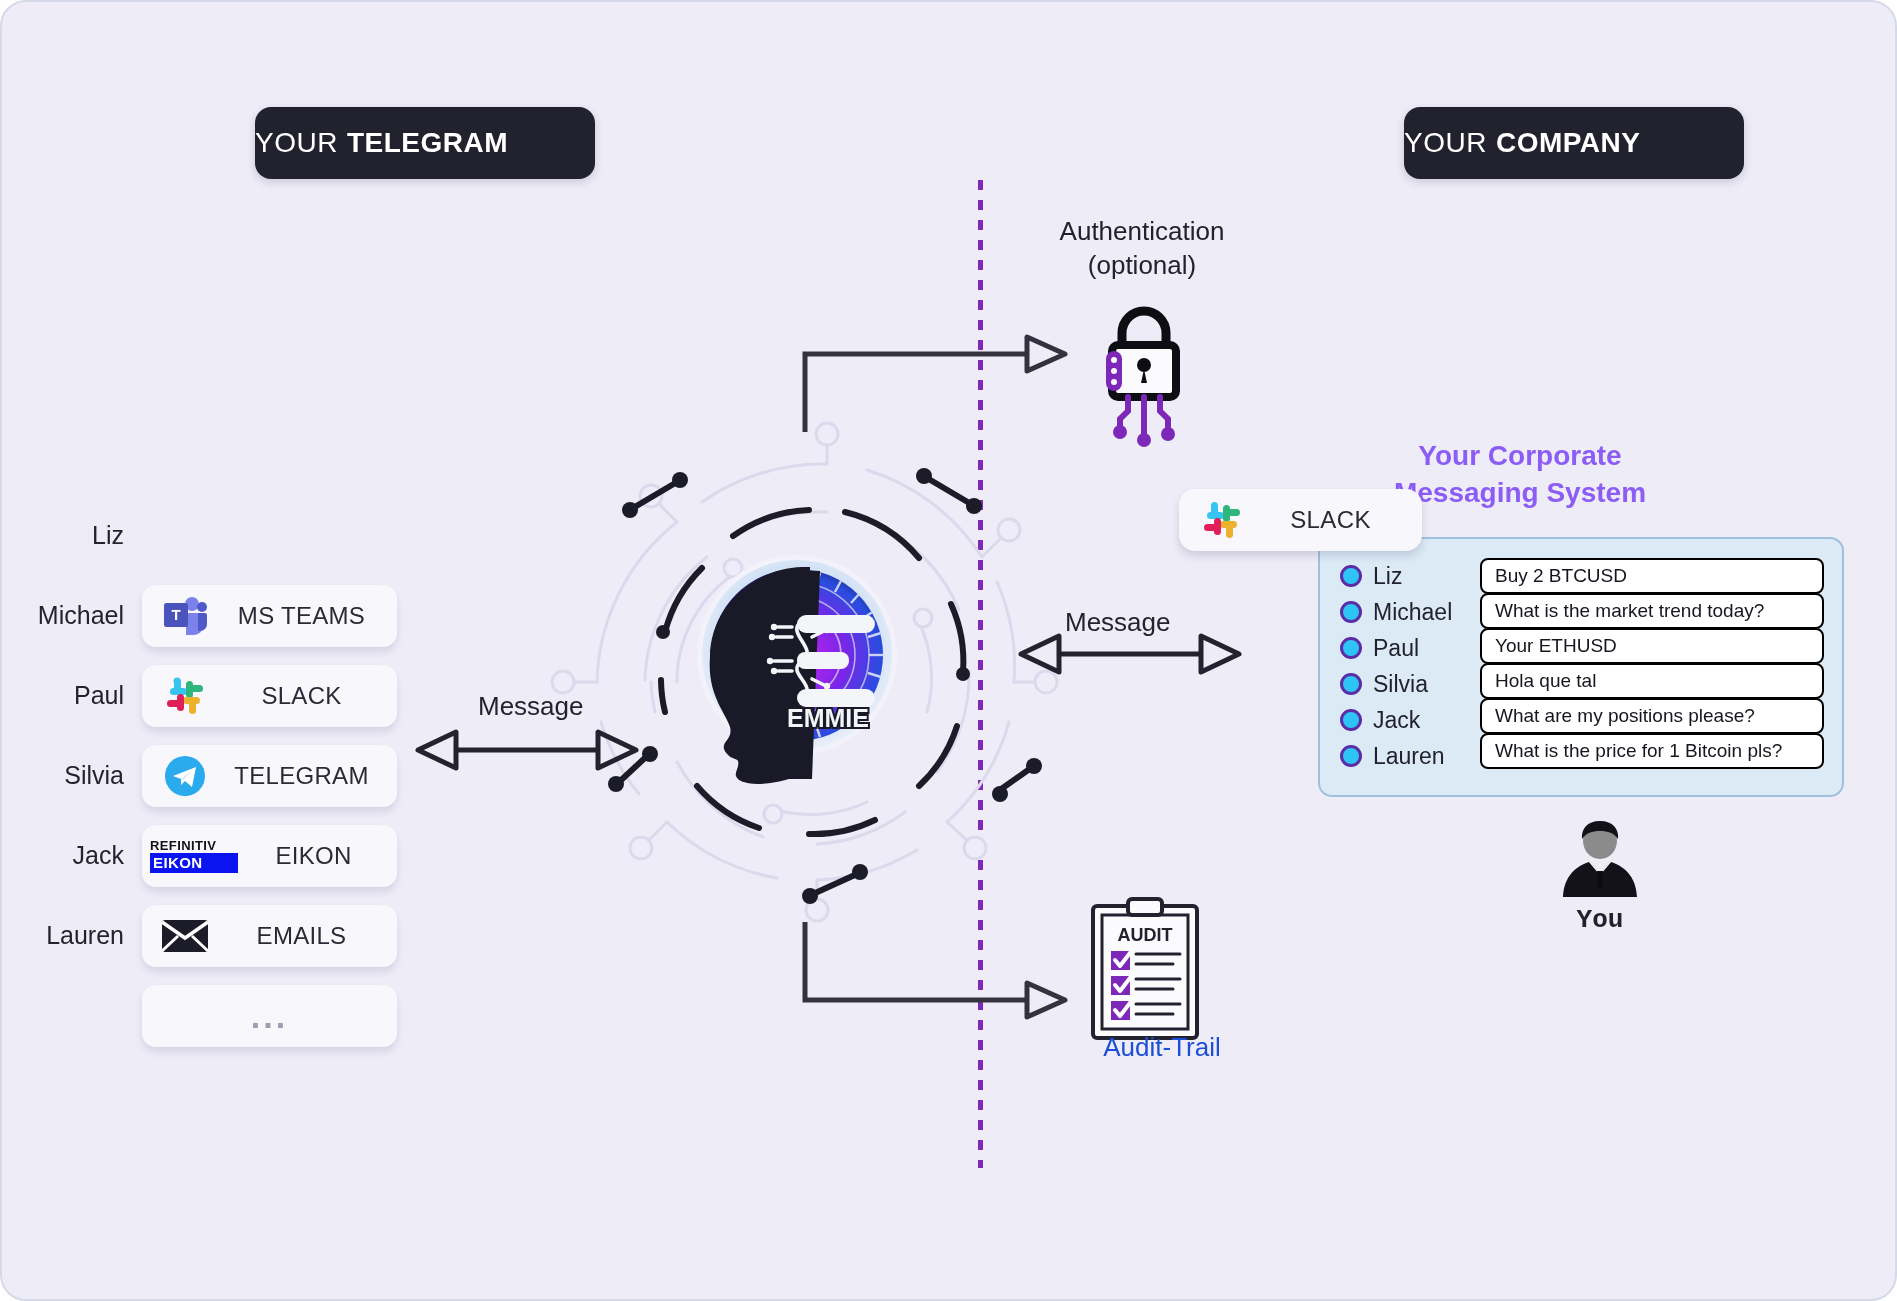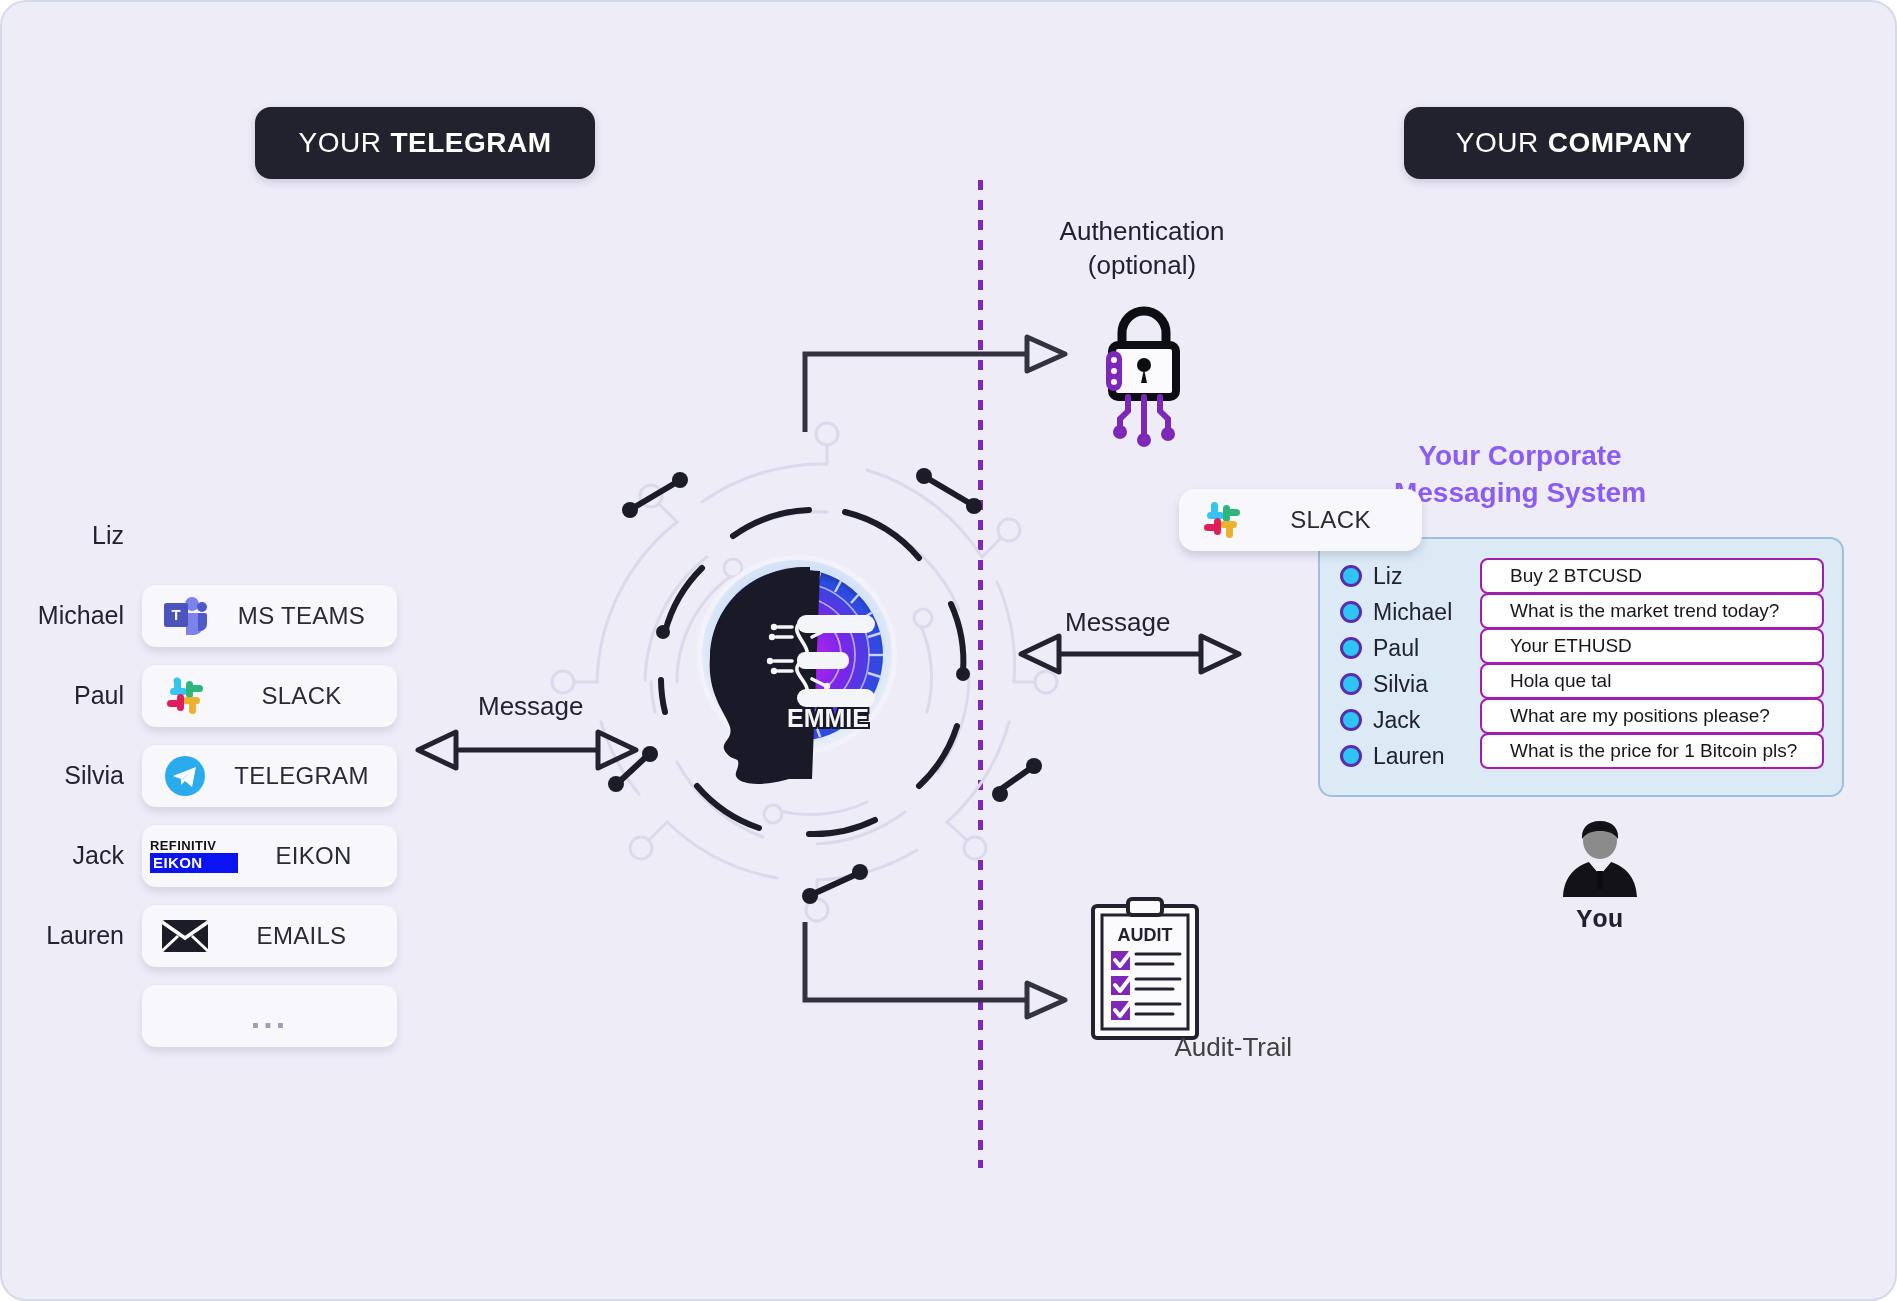--- a/index.html
+++ b/index.html
@@ -17,21 +17,21 @@
     border-radius: 26px;
     overflow: hidden;
   }
 
   
   .hdr-badge {
     position: absolute;
     background: #22222e;
     color: #ffffff;
     border-radius: 16px;
-    display: flex; align-items: center; justify-content: center;
+    display: flex; align-items: center; justify-content: flex-start;
     letter-spacing: .5px;
     font-size: 28px;
     box-shadow: 0 3px 8px rgba(40,40,70,.18);
   }
   .hdr-badge .light { font-weight: 400; }
   .hdr-badge .bold  { font-weight: 700; margin-left: 9px; }
   #badge-customers { left: 253px; top: 105px; width: 340px; height: 72px; }
   #badge-company   { left: 1402px; top: 105px; width: 340px; height: 72px; }
 
   
@@ -148,24 +148,24 @@
   .cms-dot {
     width: 22px; height: 22px; border-radius: 50%;
     background: #2ec4f3; border: 3px solid #5b2ca8;
     flex: 0 0 22px;
   }
   .cms-name-txt { font-size: 23px; color: #22222e; margin-left: 11px; white-space: nowrap; }
   .cms-msgs { flex: 1; display: flex; flex-direction: column; }
   .cms-msg {
     height: 36px;
     background: #ffffff;
-    border: 2px solid #a21caf;
+    border: 2px solid #000000;
     border-radius: 8px;
     display: flex; align-items: center;
-    padding-left: 28px;
+    padding-left: 13px;
     font-size: 19px;
     color: #16161f;
     margin-bottom: -1px;
     white-space: nowrap;
   }
 
   #you-block {
     position: absolute;
     left: 1518px; top: 815px;
     width: 160px; text-align: center;
@@ -175,22 +175,22 @@
   
   #auth-caption {
     position: absolute;
     left: 1005px; top: 212px;
     width: 270px; text-align: center;
     font-size: 26px; line-height: 34px; color: #22222e;
   }
   #audit-caption {
     position: absolute;
     left: 1030px; top: 1030px;
-    width: 260px; text-align: right;
-    font-size: 26px; color: #404040;
+    width: 260px; text-align: center;
+    font-size: 26px; color: #1d4ed8;
   }
   svg { display: block; }
 </style>
 </head>
 <body>
 
 <div id="stage">
 
   <div class="hdr-badge" id="badge-customers">
     <span class="light">YOUR</span>

